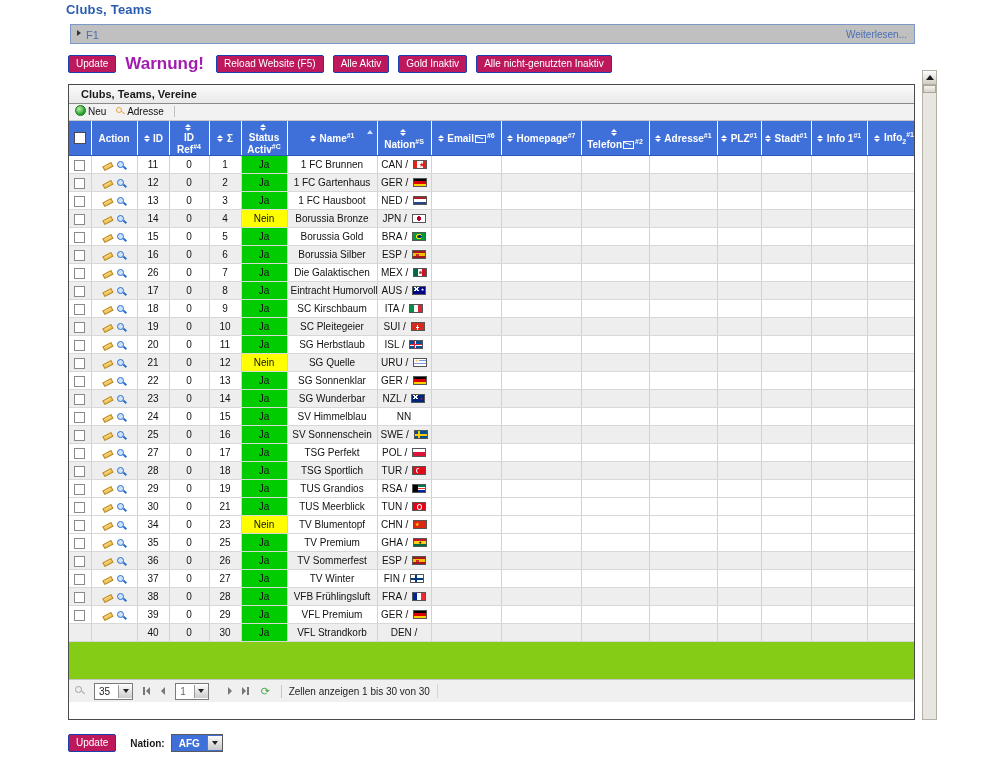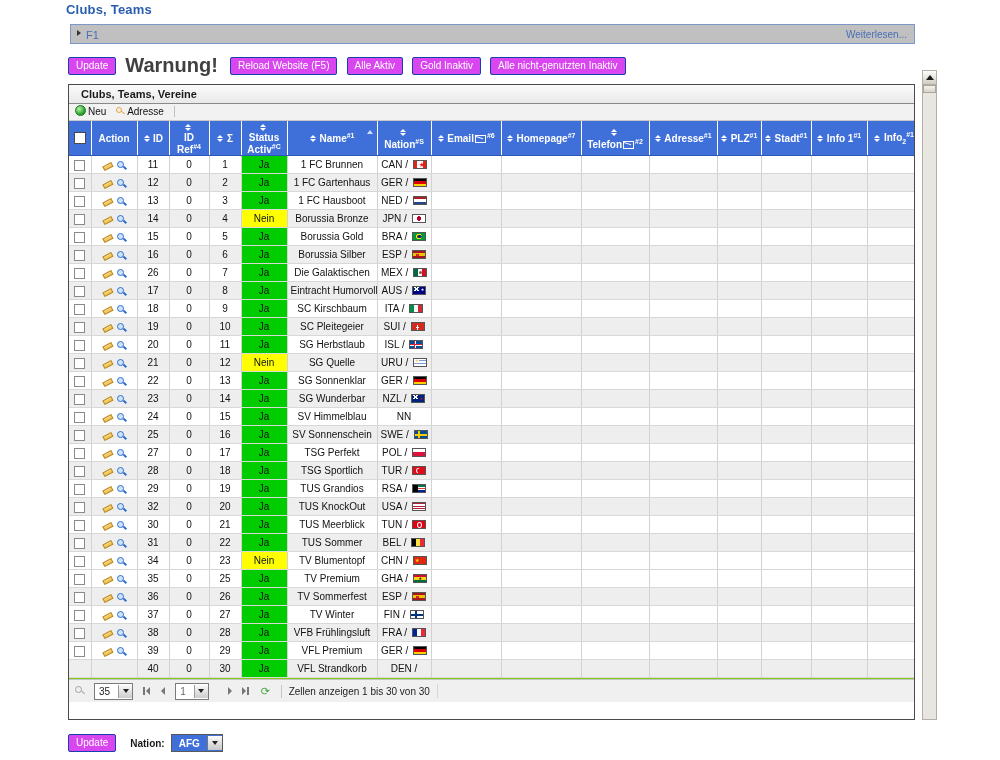--- a/index.html
+++ b/index.html
@@ -35,28 +35,28 @@
   .f1-label{
     position:absolute;left:15px;top:4px;color:#4a6fb5;font-size:11px;
   }
   .f1-more{
     position:absolute;right:7px;top:4px;color:#4a6fb5;font-size:10px;
   }
 
   
   .btnrow{position:absolute;left:68px;top:54px;height:20px;}
   .btn{
-    display:inline-block;background:#d946ef;color:#fff;
+    display:inline-block;background:#be185d;color:#fff;
     border:1px solid #1540ad;border-radius:2px;
     padding:2px 7px 3px 7px;font-size:10px;line-height:11px;
     margin-right:6px;vertical-align:middle;cursor:pointer;
     font-family:"Liberation Sans", sans-serif;
   }
   .warn{
-    display:inline-block;color:#404040;font-weight:bold;font-size:20px;
+    display:inline-block;color:#a21caf;font-weight:bold;font-size:17px;
     margin-right:9px;vertical-align:middle;
     font-family:"Liberation Sans", sans-serif;
   }
 
   
   .grid-panel{
     position:absolute;left:68px;top:84px;width:847px;height:636px;
     border:1px solid #4a4a4a;background:#ffffff;box-sizing:border-box;
   }
   .grid-caption{
@@ -659,65 +659,29 @@
               <td class="c-nation">RSA / <span class="flag" style="background:linear-gradient(#007749 0 30%,#fff 30% 45%,#de3831 45% 60%,#fff 60% 72%,#002395 72%)"><span style="position:absolute;left:0;top:0;width:5px;height:7px;background:#000"></span></span></td>
               <td></td>
               <td></td>
               <td></td>
               <td></td>
               <td></td>
               <td></td>
               <td></td>
               <td></td>
             </tr>
-            <tr class="even">
-              <td><span class="row-chk"></span></td>
-              <td><span class="ico-pencil"></span><span class="ico-zoom"></span></td>
-              <td>32</td>
-              <td>0</td>
-              <td>20</td>
-              <td class="c-status st-ja">Ja</td>
-              <td class="c-name">TUS KnockOut</td>
-              <td class="c-nation">USA / <span class="flag" style="background:repeating-linear-gradient(#b22234 0 1.3px,#fff 1.3px 2.6px)"></span></td>
-              <td></td>
-              <td></td>
-              <td></td>
-              <td></td>
-              <td></td>
-              <td></td>
-              <td></td>
-              <td></td>
-            </tr>
             <tr class="odd">
               <td><span class="row-chk"></span></td>
               <td><span class="ico-pencil"></span><span class="ico-zoom"></span></td>
               <td>30</td>
               <td>0</td>
               <td>21</td>
               <td class="c-status st-ja">Ja</td>
               <td class="c-name">TUS Meerblick</td>
               <td class="c-nation">TUN / <span class="flag" style="background:#e70013"><span style="position:absolute;left:3.5px;top:0.6px;width:5px;height:5.8px;background:#fff;border-radius:50%"></span><span style="position:absolute;left:4.6px;top:1.4px;width:3px;height:4.2px;background:#e70013;border-radius:50%"></span></span></td>
-              <td></td>
-              <td></td>
-              <td></td>
-              <td></td>
-              <td></td>
-              <td></td>
-              <td></td>
-              <td></td>
-            </tr>
-            <tr class="even">
-              <td><span class="row-chk"></span></td>
-              <td><span class="ico-pencil"></span><span class="ico-zoom"></span></td>
-              <td>31</td>
-              <td>0</td>
-              <td>22</td>
-              <td class="c-status st-ja">Ja</td>
-              <td class="c-name">TUS Sommer</td>
-              <td class="c-nation">BEL / <span class="flag" style="background:linear-gradient(90deg,#000 0 33%,#fae042 33% 66%,#ed2939 66%)"></span></td>
               <td></td>
               <td></td>
               <td></td>
               <td></td>
               <td></td>
               <td></td>
               <td></td>
               <td></td>
             </tr>
             <tr class="odd">

